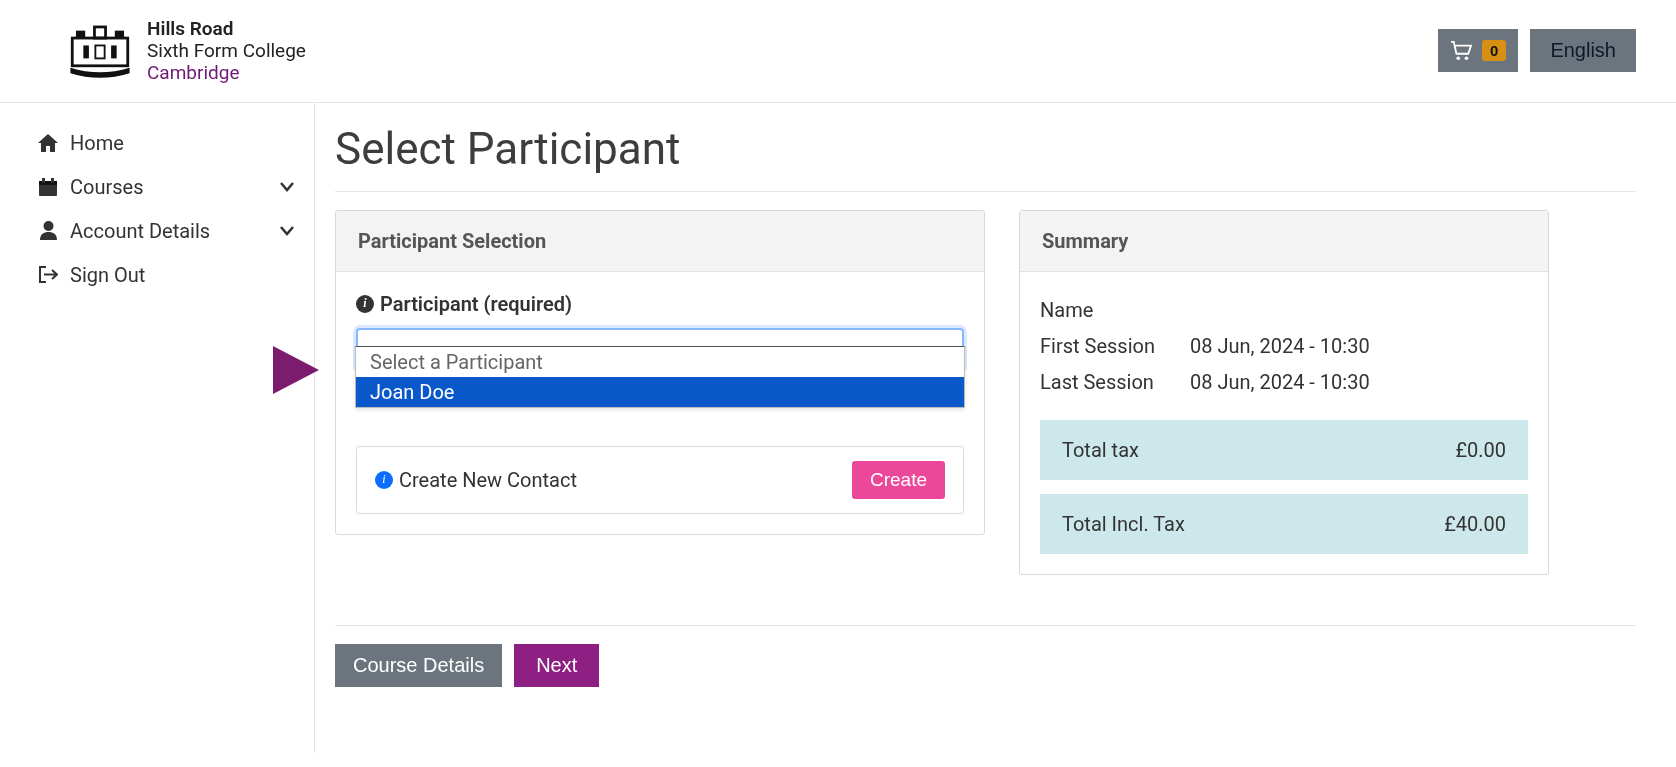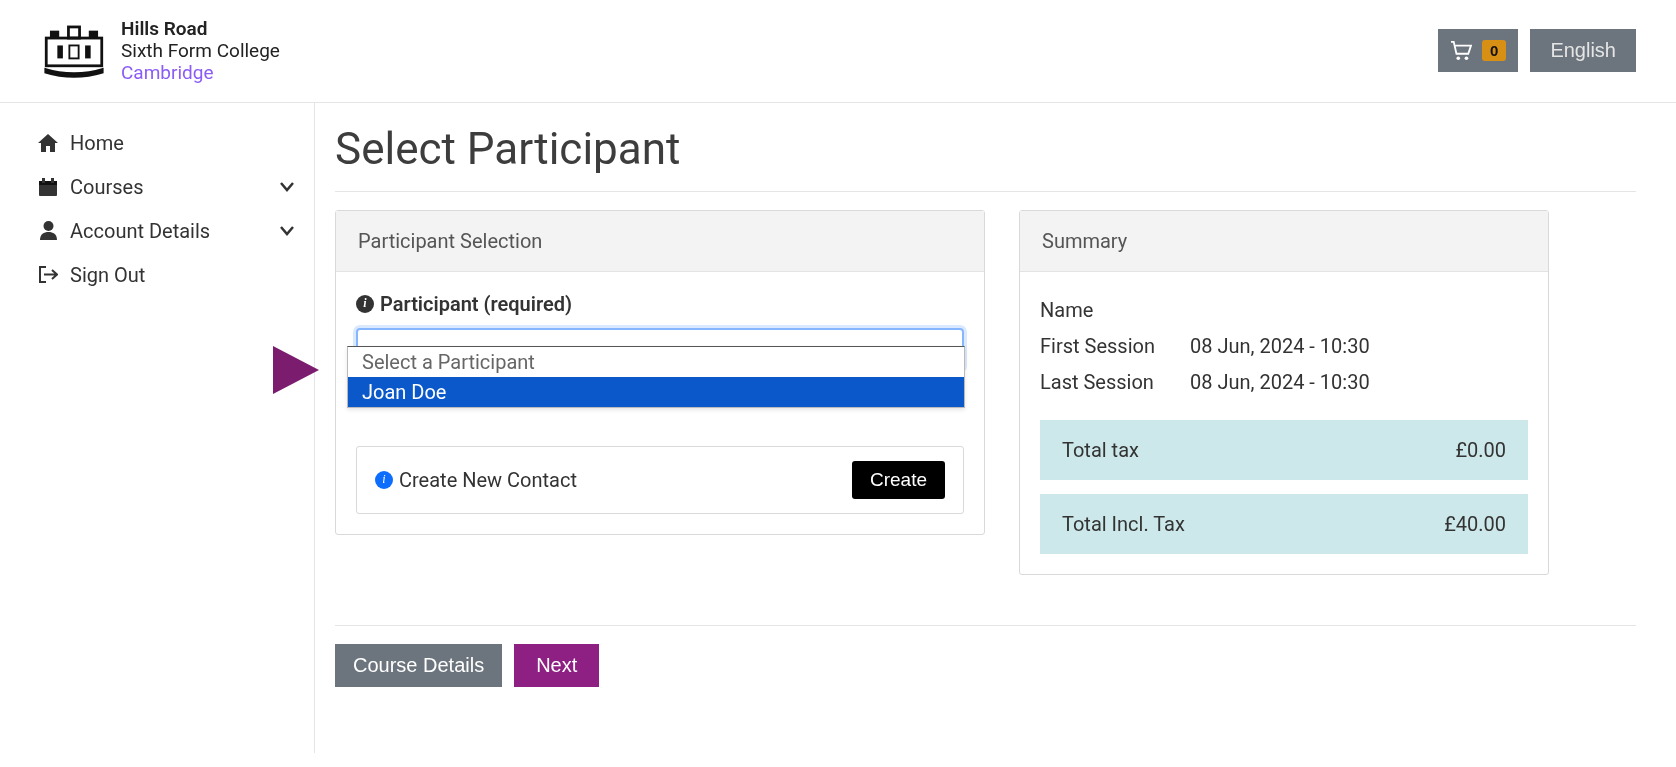--- a/index.html
+++ b/index.html
@@ -1,67 +1,67 @@
 <!DOCTYPE html>
 <html><head>
 <meta charset="utf-8">
 <style>
   * { box-sizing: border-box; margin: 0; padding: 0; }
   body { font-family: -apple-system, BlinkMacSystemFont, "Segoe UI", Roboto, Arial, sans-serif; color: #333; background: #fff; }
   
-  .header { display: flex; justify-content: space-between; align-items: center; padding: 18px 40px 18px 37px; border-bottom: 1px solid #e5e5e5; }
+  .header { display: flex; justify-content: space-between; align-items: center; padding: 18px 40px 18px 63px; border-bottom: 1px solid #e5e5e5; }
   .logo-wrap { display: flex; align-items: center; gap: 10px; }
   .logo-svg { width: 74px; height: 60px; }
   .logo-text { display: flex; flex-direction: column; line-height: 1.15; }
   .logo-text .line1 { font-weight: 600; font-size: 19px; color: #222; }
   .logo-text .line2 { font-weight: 400; font-size: 19px; color: #222; }
-  .logo-text .line3 { font-size: 19px; color: #8b5cf6; font-weight: 400; }
+  .logo-text .line3 { font-size: 19px; color: #701a75; font-weight: 400; }
   
   .header-right { display: flex; gap: 12px; }
   .cart-btn { background: #6c757d; color: #fff; border: none; display: inline-flex; align-items: center; padding: 10px 12px; font-size: 18px; cursor: pointer; gap: 10px; }
   .cart-badge { background: #d89014; color: #111; font-weight: 700; padding: 2px 8px; border-radius: 3px; font-size: 15px; }
-  .lang-btn { background: #6c757d; color: #e5e5e5; border: none; padding: 10px 20px; font-size: 20px; cursor: pointer; }
+  .lang-btn { background: #6c757d; color: #0f172a; border: none; padding: 10px 20px; font-size: 20px; cursor: pointer; }
   
   .body-wrap { display: flex; }
   .sidebar { width: 315px; padding: 18px 20px 0 38px; border-right: 1px solid #e5e5e5; min-height: 650px; }
   .nav-item { display: flex; align-items: center; justify-content: space-between; padding: 10px 0; font-size: 20px; color: #333; cursor: pointer; }
   .nav-left { display: flex; align-items: center; gap: 12px; }
   .nav-icon { width: 20px; display: inline-flex; justify-content: center; }
   .chev { font-size: 16px; }
   
   .main { flex: 1; padding: 20px 40px 40px 20px; }
   .page-title { font-size: 44px; font-weight: 400; color: #3d3d3d; margin-bottom: 16px; }
   hr.sep { border: none; border-top: 1px solid #e5e5e5; margin-bottom: 18px; }
   
   .two-col { display: flex; gap: 34px; }
   .left-col { width: 650px; position: relative; }
   .right-col { width: 530px; }
   
   .panel { border: 1px solid #d9d9d9; border-radius: 3px; background: #fff; }
-  .panel-header { background: #f3f3f3; padding: 18px 22px; font-size: 20px; color: #555; border-bottom: 1px solid #e3e3e3; }
+  .panel-header { background: #f3f3f3; padding: 18px 22px; font-size: 20px; color: #555; border-bottom: 1px solid #e3e3e3; font-weight: bold; }
   .panel-body { padding: 20px; }
   
   .field-label { font-size: 20px; font-weight: 600; margin-bottom: 12px; display: flex; align-items: center; gap: 6px; }
   .info-icon { width: 18px; height: 18px; background: #333; color: #fff; border-radius: 50%; display: inline-flex; align-items: center; justify-content: center; font-size: 12px; font-family: Georgia, serif; font-style: italic; }
   .info-icon-blue { background: #0d6efd; }
   
   .select-box { width: 100%; height: 42px; border: 2px solid #86b7fe; border-radius: 4px; background: #fff; padding: 8px 10px; font-size: 18px; appearance: none; outline: none; position: relative; box-shadow: 0 0 0 3px rgba(13,110,253,.15); }
   .select-wrap { position: relative; }
   .select-chevron { position: absolute; right: 12px; top: 14px; pointer-events: none; font-size: 13px; color: #555; }
   
-  .dropdown { position: absolute; left: 12px; right: 20px; top: 136px; border: 1px solid #bbb; border-top: 1px solid #555; background: #fff; z-index: 10; box-shadow: 0 2px 4px rgba(0,0,0,.1); }
+  .dropdown { position: absolute; left: 20px; right: 20px; top: 136px; border: 1px solid #bbb; border-top: 1px solid #555; background: #fff; z-index: 10; box-shadow: 0 2px 4px rgba(0,0,0,.1); }
   .dropdown-item { padding: 3px 14px; font-size: 20px; cursor: pointer; }
   .dropdown-item.placeholder { color: #666; }
   .dropdown-item.highlighted { background: #0a58ca; color: #fff; }
   
   .arrow-pointer { position: absolute; left: -62px; top: 136px; width: 0; height: 0; border-top: 24px solid transparent; border-bottom: 24px solid transparent; border-left: 46px solid #7b1c6e; z-index: 11; }
   
   .create-row { display: flex; justify-content: space-between; align-items: center; padding: 14px 18px; border: 1px solid #d9d9d9; border-radius: 3px; margin-top: 76px; }
   .create-label { font-size: 20px; display: flex; align-items: center; gap: 6px; }
-  .create-btn { background: #000000; color: #fff; border: none; padding: 8px 18px; font-size: 19px; cursor: pointer; border-radius: 3px; }
+  .create-btn { background: #ec4899; color: #fff; border: none; padding: 8px 18px; font-size: 19px; cursor: pointer; border-radius: 3px; }
   
   .summary-row { display: flex; padding: 6px 0; font-size: 20px; }
   .summary-label { width: 150px; color: #333; }
   .summary-value { flex: 1; color: #333; white-space: nowrap; overflow: hidden; text-overflow: ellipsis; }
   
   .total-row { margin-top: 20px; background: #cde8ea; padding: 18px 22px; font-size: 20px; display: flex; justify-content: space-between; border-radius: 0; }
   .total-row + .total-row { margin-top: 14px; }
   
   .footer-actions { display: flex; justify-content: flex-start; gap: 12px; margin-top: 50px; border-top: 1px solid #e5e5e5; padding-top: 18px; }
   .btn-secondary { background: #6c757d; color: #fff; border: none; padding: 10px 18px; font-size: 20px; cursor: pointer; }

